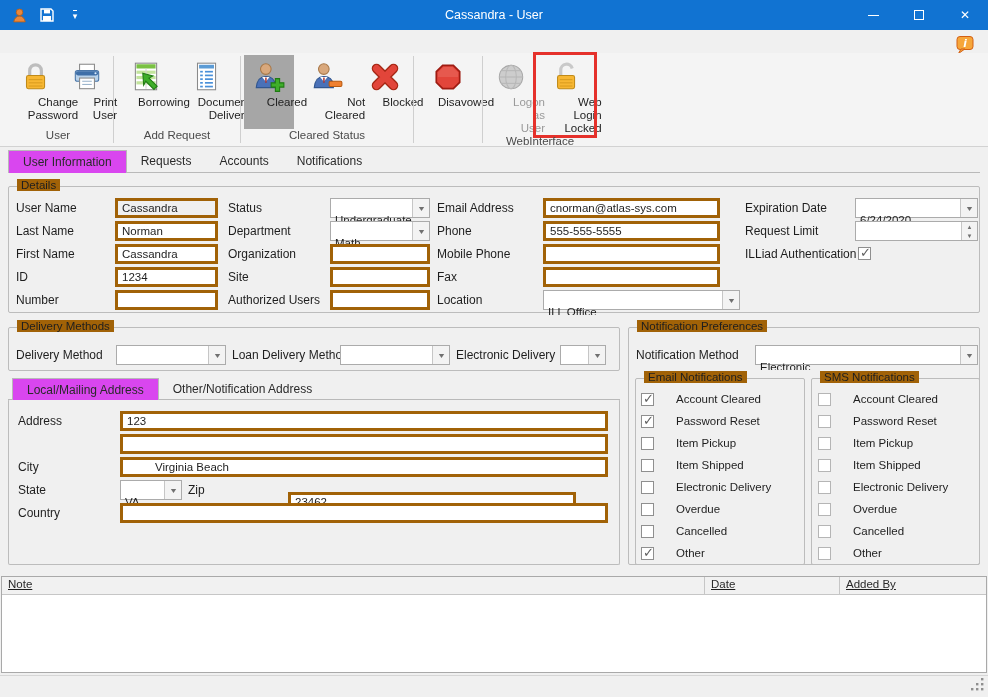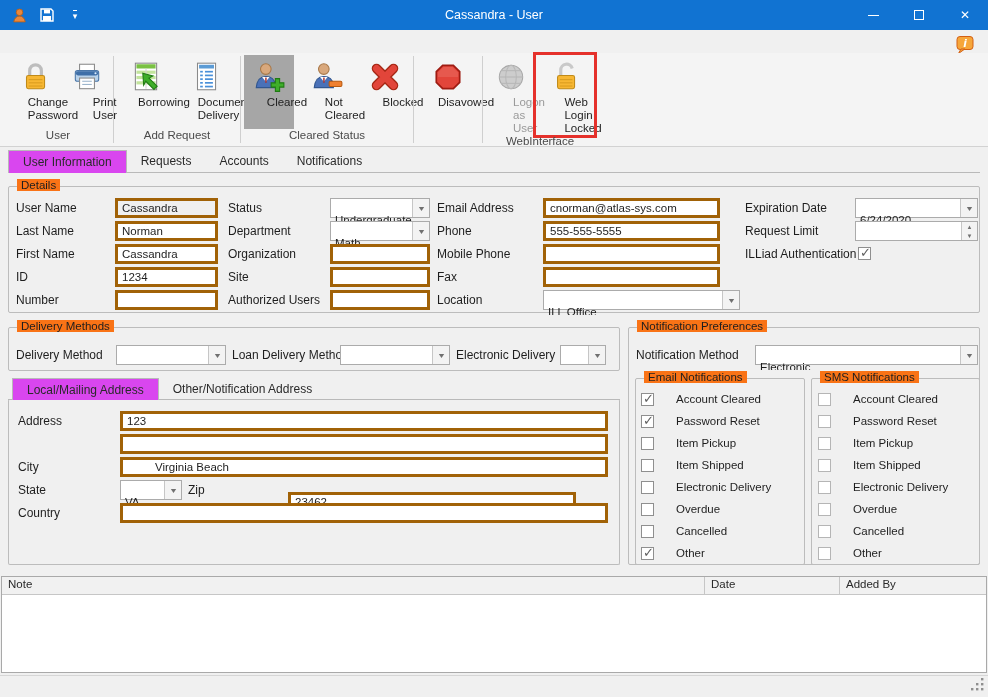--- a/index.html
+++ b/index.html
@@ -26,33 +26,33 @@
   .help-badge { position:absolute; right:13px; top:35px; width:20px; height:20px; }
 
   
   .ribbon { position:absolute; left:0; top:53px; width:988px; height:94px; background:#f4f4f4; border-bottom:1px solid #d2d2d2; display:flex; align-items:stretch; padding-left:6px; }
   .rgroup { display:flex; flex-direction:column; padding-top:2px; }
   .rbtns { flex:1; display:flex; align-items:stretch; }
   .rgroup-label { height:17px; text-align:center; font-size:11.5px; color:#4a4a4a; }
   .rsep { width:1px; background:#cfcfcf; margin:3px 3px 3px 3px; }
   .rbtn { display:flex; flex-direction:column; align-items:center; padding-top:5px; }
   .rbtn .ricon { width:34px; height:34px; flex:none; }
-  .rbtn .rlabel { font-size:11.5px; line-height:13px; text-align:left; margin-top:2px; color:#1e1e1e;margin-left:36px; }
+  .rbtn .rlabel { font-size:11.5px; line-height:13px; text-align:right; margin-top:2px; color:#1e1e1e;margin-left:36px; }
   .rbtn.selected { background:#a6a6a6; }
   .rbtn.disabled .rlabel { color:#9a9a9a; }
   .rbtn.highlighted { outline:3px solid #e5312b; outline-offset:0px; }
 
   
   .doctabs { position:absolute; left:8px; top:150px; width:972px; height:23px; border-bottom:1px solid #b9b9b9; display:flex; align-items:stretch; }
   .dtab { padding:0 14px; display:flex; align-items:center; font-size:12px; color:#2a2a2a; }
   .dtab.active { background:#d946ef; border:1px solid #b9b9b9; border-bottom:none; margin-bottom:-1px; }
 
   
   .groupbox { position:absolute; border:1px solid #bcbcbc; border-radius:2px; }
-  .gb-label { position:absolute; top:-8px; left:8px; background:#f97316; padding:0 4px; font-size:11.5px; color:#1e1e1e; white-space:nowrap; }
+  .gb-label { position:absolute; top:-8px; left:8px; background:#a16207; padding:0 4px; font-size:11.5px; color:#1e1e1e; white-space:nowrap; }
 
   
   .lbl { position:absolute; font-size:12px; color:#1e1e1e; line-height:20px; white-space:nowrap; }
   .tb { position:absolute; height:20px; border:3px solid #a16207; background:#fff; font-family:Liberation Sans, sans-serif; font-size:11.5px; color:#1e1e1e; padding:0 4px; }
   .tb.ro { background:#f0f0f0; }
   .combo { position:absolute; height:20px; border:1px solid #ababab; background:#fff; display:flex; }
   .combo .cval { flex:1; font-size:11.5px; line-height:18px; padding:12px 4px; overflow:hidden; white-space:nowrap; }
   .combo .cbtn { width:17px; border-left:1px solid #c6c6c6; background:#f3f3f3; display:flex; align-items:center; justify-content:center; }
   .combo .cbtn::after { content:"▼"; font-size:7px; color:#707070; transform:scaleX(1.3); }
   .spinbox { position:absolute; height:20px; border:1px solid #ababab; background:#fff; display:flex; }
@@ -63,21 +63,21 @@
   .spin-dn::after { content:"▼"; font-size:6px; color:#707070; }
   .cb { position:absolute; width:13px; height:13px; border:1px solid #8f8f8f; background:#fff; }
   .cb.checked::after { content:"✓"; position:absolute; left:1px; top:-3px; font-size:13px; font-weight:bold; color:#5f5f5f; }
   .cbrow { position:absolute; height:16px; display:flex; align-items:center; }
   .cbrow .cb { position:relative; flex:none; }
   .cbrow .cblbl { font-size:11.5px; margin-left:22px; white-space:nowrap; color:#1e1e1e; }
   .cbrow.dim .cb { border-color:#b5b5b5; }
 
   
   .note-table { position:absolute; left:1px; top:576px; width:986px; height:97px; border:1px solid #a9a9a9; background:#fff; }
-  .nt-header { display:flex; height:18px; background:#f1f1f1; border-bottom:1px solid #c6c6c6; }
+  .nt-header { display:flex; height:18px; background:#f1f1f1; border-bottom:1px solid #c6c6c6;text-decoration:underline; }
   .nt-col { border-right:1px solid #c6c6c6; font-size:11.5px; color:#2a2a2a; padding:1px 0 0 6px; }
   .nt-body { height:77px; background:#fff; }
 
   
   .statusbar { position:absolute; left:0; top:675px; width:988px; height:22px; background:#f0f0f0; border-top:1px solid #d6d6d6; }
   .grip { position:absolute; right:4px; bottom:3px; }
 </style>
 </head>
 <body>
 

